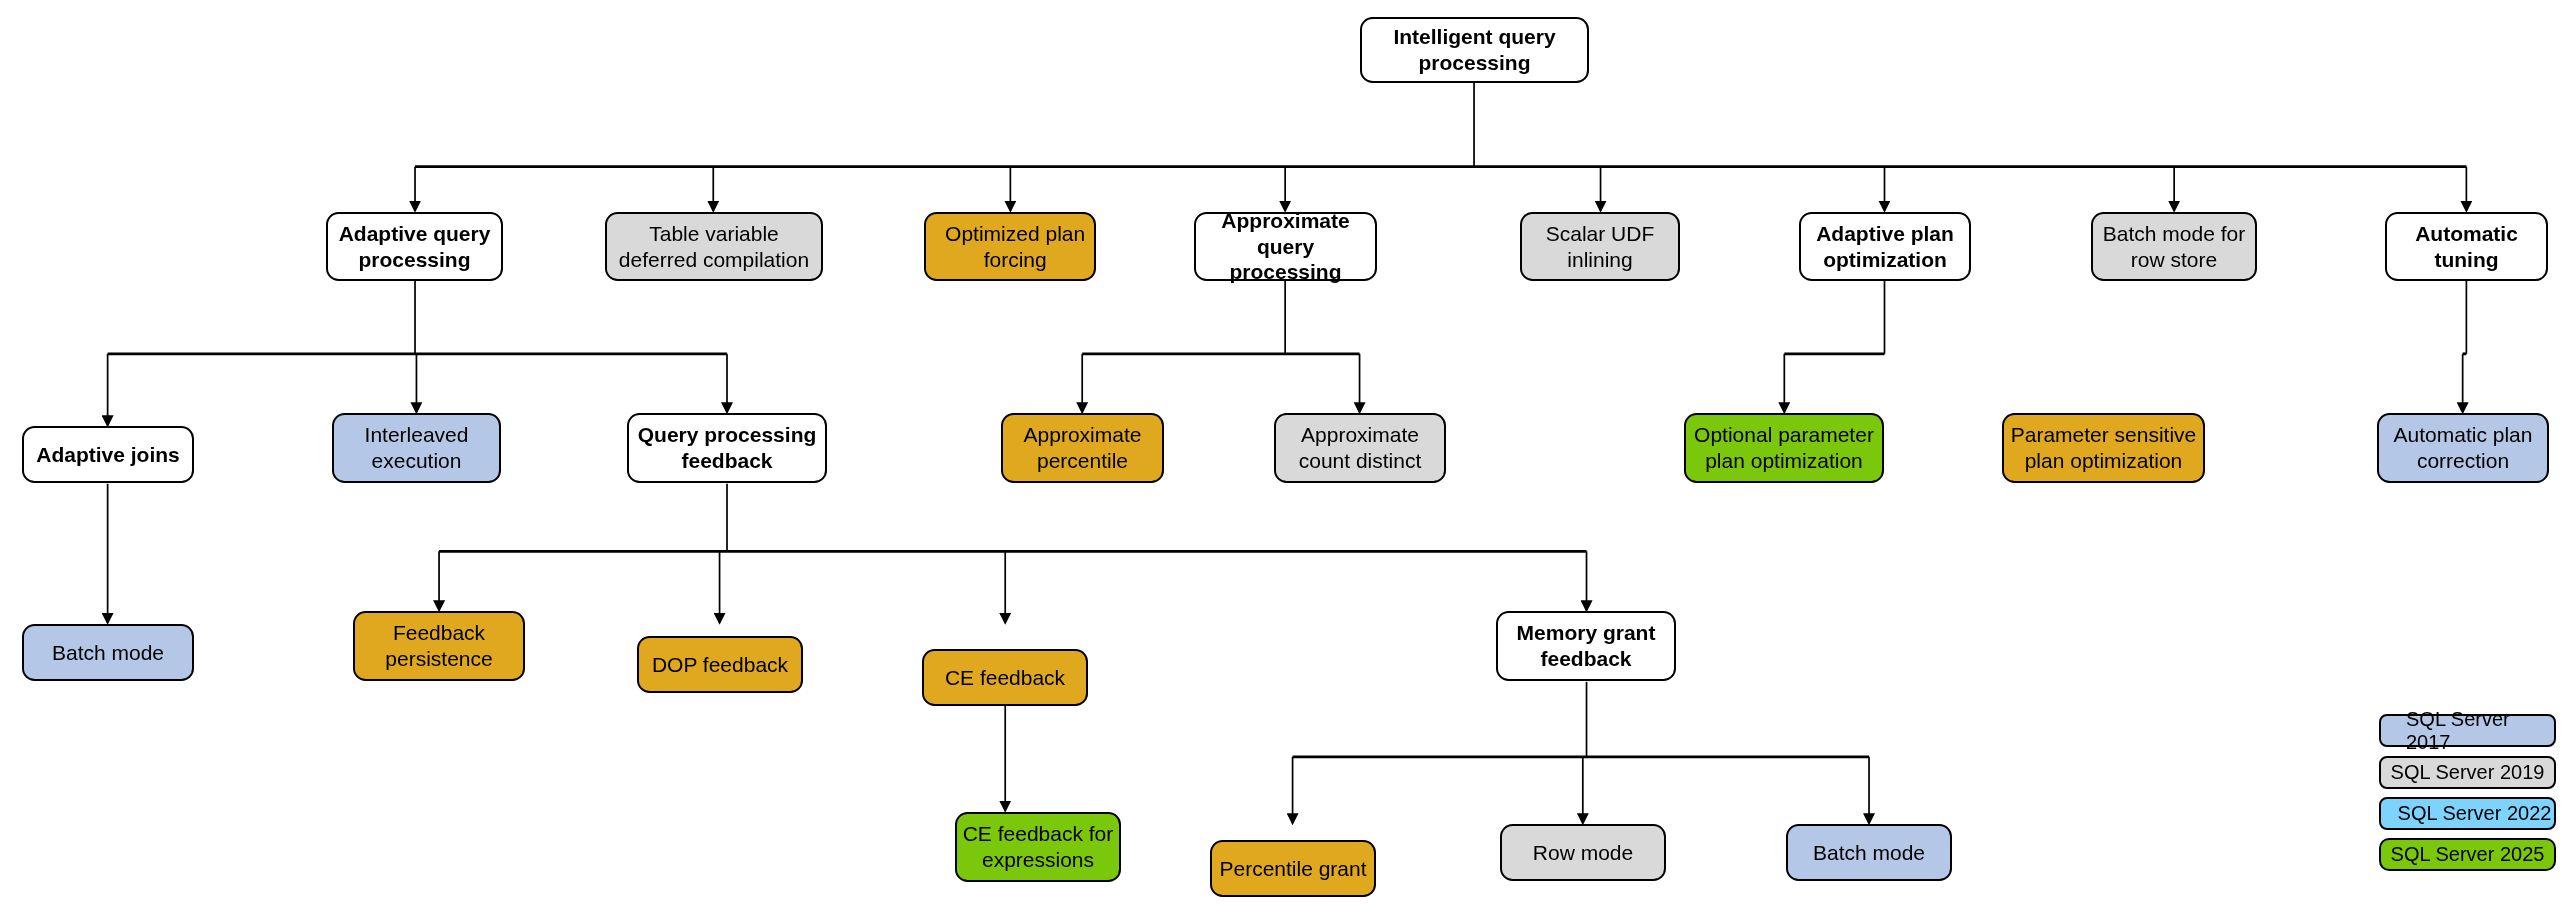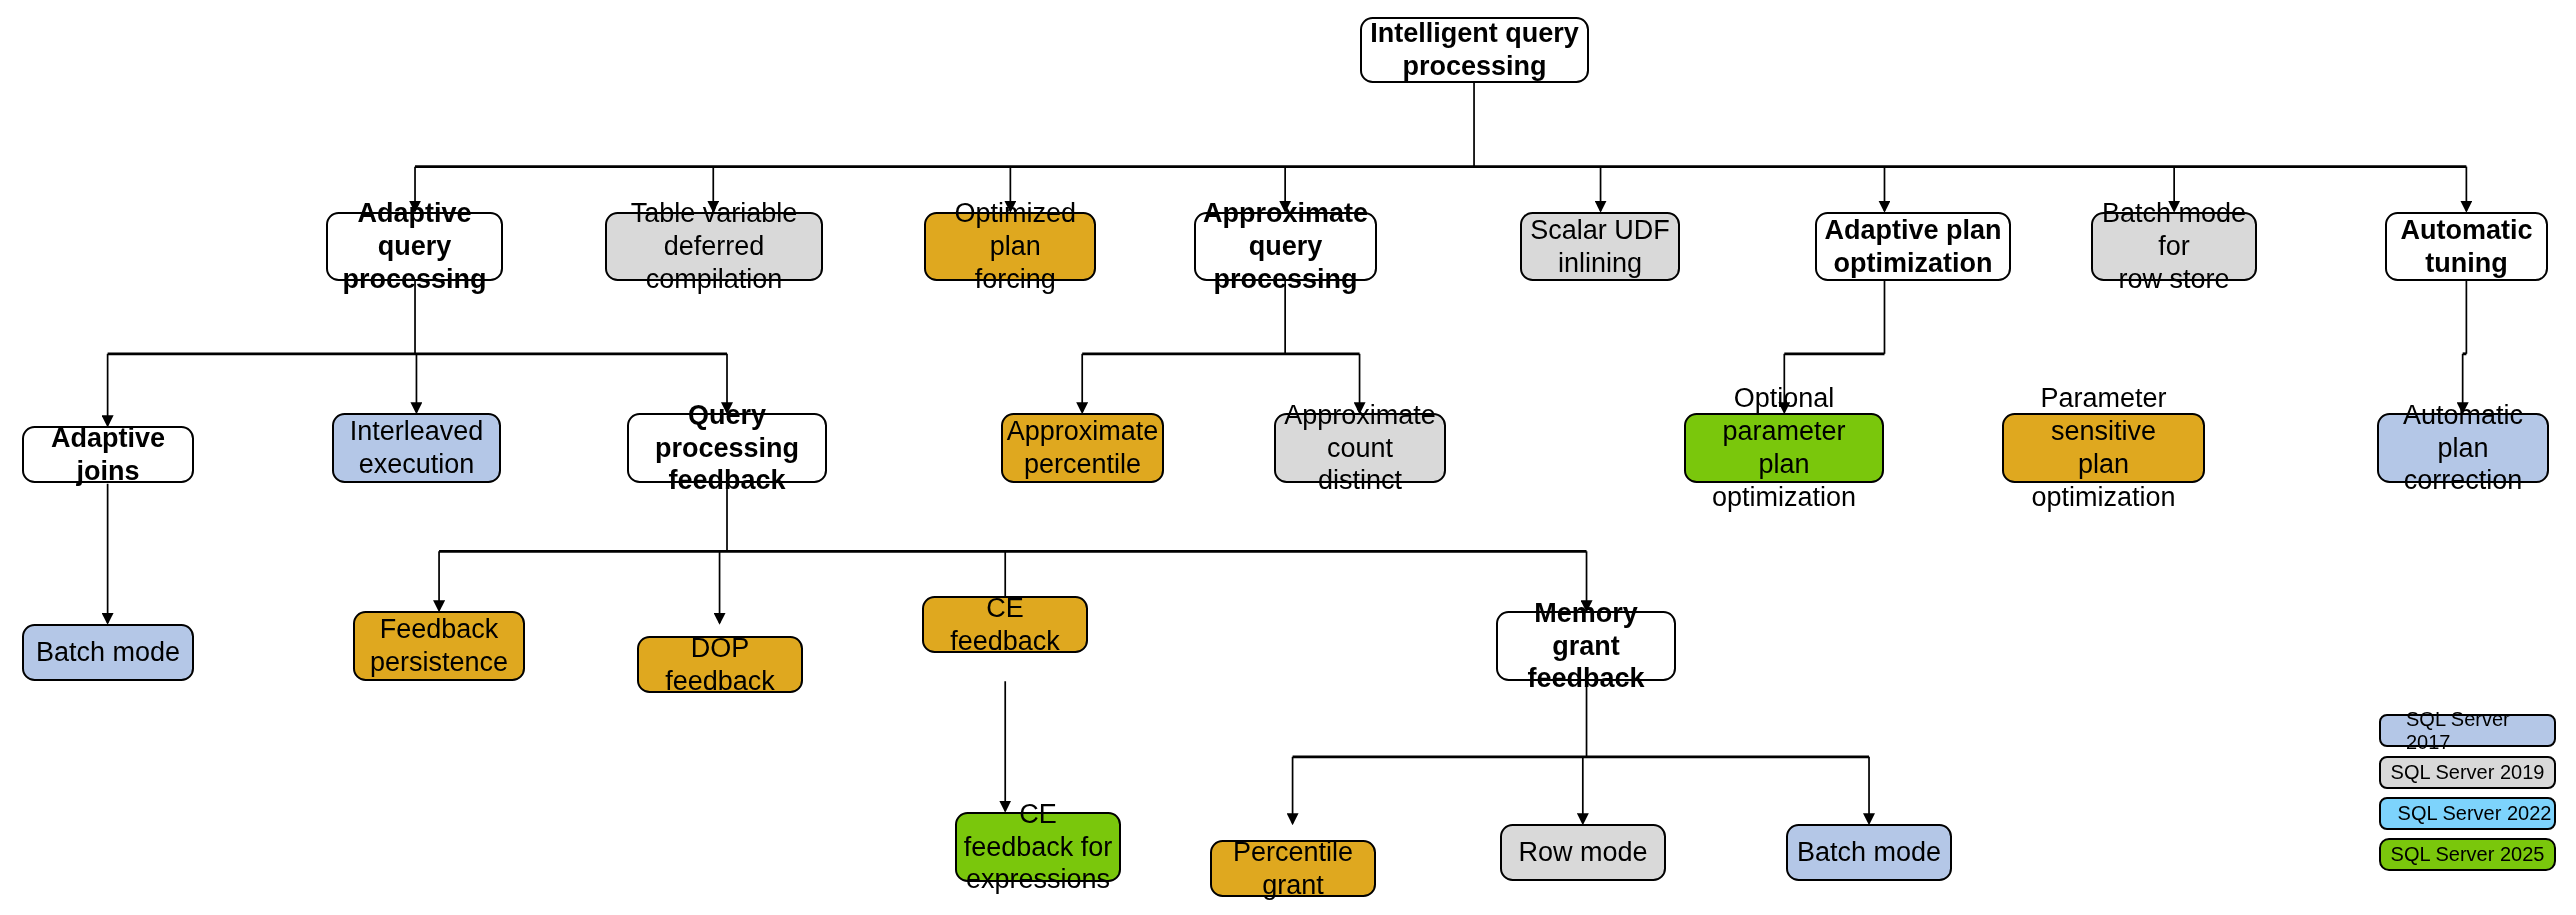--- a/index.html
+++ b/index.html
@@ -27,21 +27,21 @@
     position: absolute;
     box-sizing: border-box;
     display: flex;
     align-items: center;
     justify-content: center;
     text-align: center;
     border: 2.3px solid #000000;
     border-radius: 12.6px;
     background: #ffffff;
     color: #000000;
-    font-size: 27px;
+    font-size: 21px;
     line-height: 1.22;
     padding: 2.3px 5.7px;
     white-space: pre-line;
     z-index: 5;
   }
   .node.bold { font-weight: bold; }
   .legend {
     position: absolute;
     box-sizing: border-box;
     display: flex;
@@ -112,21 +112,21 @@
       <div class="node bold" style="left: 326px; top: 212px; width: 177px; height: 69px; background: rgb(255, 255, 255);"><span>Adaptive query
 processing</span></div>
       <div class="node" style="left: 605px; top: 212px; width: 218px; height: 69px; background: rgb(217, 217, 217);"><span>Table variable
 deferred compilation</span></div>
       <div class="node" style="left: 924px; top: 212px; width: 172px; height: 69px; background: rgb(223, 168, 31); padding-left: 16px;"><span>Optimized plan
 forcing</span></div>
       <div class="node bold" style="left: 1194px; top: 212px; width: 183px; height: 69px; background: rgb(255, 255, 255);"><span>Approximate
 query processing</span></div>
       <div class="node" style="left: 1520px; top: 212px; width: 160px; height: 69px; background: rgb(217, 217, 217);"><span>Scalar UDF
 inlining</span></div>
-      <div class="node bold" style="left: 1799px; top: 212px; width: 196px; height: 69px; background: rgb(255, 255, 255); margin-left: 16px;"><span>Adaptive plan
+      <div class="node bold" style="left: 1799px; top: 212px; width: 172px; height: 69px; background: rgb(255, 255, 255);"><span>Adaptive plan
 optimization</span></div>
       <div class="node" style="left: 2091px; top: 212px; width: 166px; height: 69px; background: rgb(217, 217, 217);"><span>Batch mode for
 row store</span></div>
       <div class="node bold" style="left: 2385px; top: 212px; width: 163px; height: 69px; background: rgb(255, 255, 255);"><span>Automatic
 tuning</span></div>
       <div class="node bold" style="left: 22px; top: 426px; width: 172px; height: 57px; background: rgb(255, 255, 255);"><span>Adaptive joins</span></div>
       <div class="node" style="left: 332px; top: 413px; width: 169px; height: 70px; background: rgb(180, 199, 231);"><span>Interleaved
 execution</span></div>
       <div class="node bold" style="left: 627px; top: 413px; width: 200px; height: 70px; background: rgb(255, 255, 255);"><span>Query processing
 feedback</span></div>
@@ -137,21 +137,21 @@
       <div class="node" style="left: 1684px; top: 413px; width: 200px; height: 70px; background: rgb(122, 199, 12);"><span>Optional parameter
 plan optimization</span></div>
       <div class="node" style="left: 2002px; top: 413px; width: 203px; height: 70px; background: rgb(223, 168, 31);"><span>Parameter sensitive
 plan optimization</span></div>
       <div class="node" style="left: 2377px; top: 413px; width: 172px; height: 70px; background: rgb(180, 199, 231);"><span>Automatic plan
 correction</span></div>
       <div class="node" style="left: 22px; top: 624px; width: 172px; height: 57px; background: rgb(180, 199, 231);"><span>Batch mode</span></div>
       <div class="node" style="left: 353px; top: 611px; width: 172px; height: 70px; background: rgb(223, 168, 31);"><span>Feedback
 persistence</span></div>
       <div class="node" style="left: 637px; top: 636px; width: 166px; height: 57px; background: rgb(223, 168, 31);"><span>DOP feedback</span></div>
-      <div class="node" style="left: 922px; top: 596px; width: 166px; height: 57px; background: rgb(223, 168, 31);"><span>CE feedback</span></div>
+      <div class="node" style="left: 922px; top: 649px; width: 166px; height: 57px; background: rgb(223, 168, 31);"><span>CE feedback</span></div>
       <div class="node bold" style="left: 1496px; top: 611px; width: 180px; height: 70px; background: rgb(255, 255, 255);"><span>Memory grant
 feedback</span></div>
       <div class="node" style="left: 922px; top: 812px; width: 166px; height: 70px; background: rgb(122, 199, 12); margin-left: 33px;"><span>CE feedback for
 expressions</span></div>
       <div class="node" style="left: 1210px; top: 824px; width: 166px; height: 57px; background: rgb(223, 168, 31); margin-top: 16px;"><span>Percentile grant</span></div>
       <div class="node" style="left: 1500px; top: 824px; width: 166px; height: 57px; background: rgb(217, 217, 217);"><span>Row mode</span></div>
       <div class="node" style="left: 1786px; top: 824px; width: 166px; height: 57px; background: rgb(180, 199, 231);"><span>Batch mode</span></div>
     </div>
   <div id="legend-layer">
       <div class="legend" style="left: 2379px; top: 714px; width: 177px; height: 33px; background: rgb(180, 199, 231); padding-left: 25px;">

